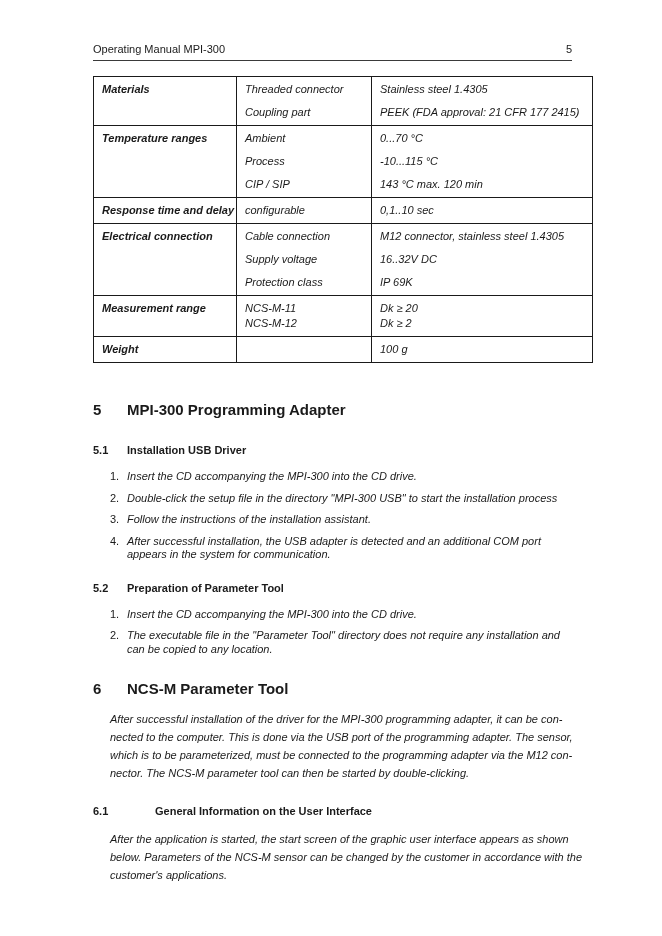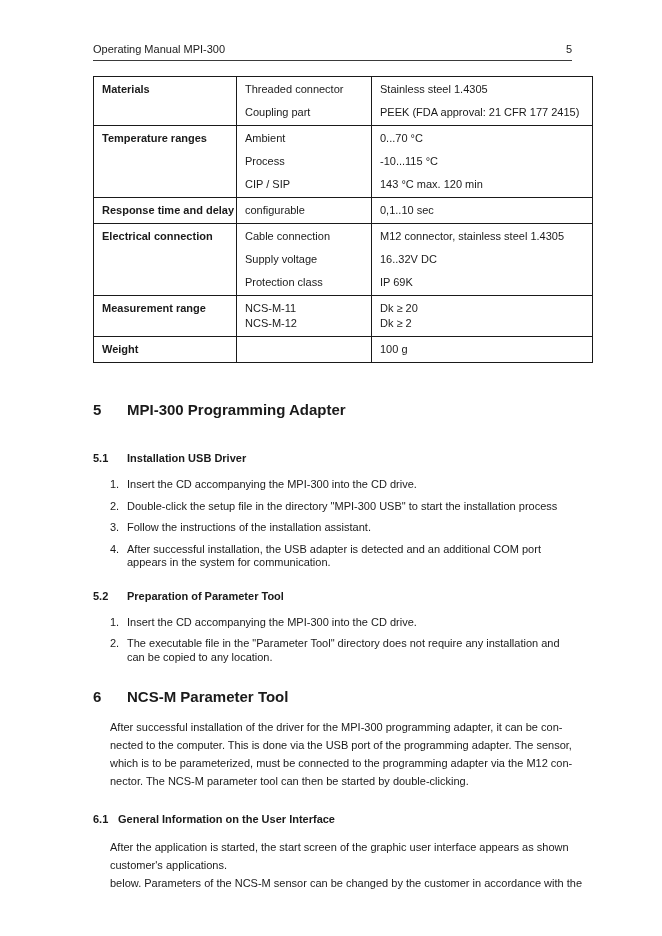--- a/index.html
+++ b/index.html
@@ -23,38 +23,38 @@
   table.specs {
     border-collapse: collapse; table-layout: fixed;
     width: 499px; margin-top: 15px;
     font-size: 11px; line-height: 14px;
   }
   table.specs td {
     border: 1px solid #1a1a1a; vertical-align: top;
     padding: 5px 8px 6px 8px;
   }
   td.param { font-weight: bold; }
-  .ln { white-space: nowrap; }
+  .ln { white-space: nowrap; font-style: italic; }
   .spaced .ln { margin-bottom: 9px; }
   .spaced .ln:last-child { margin-bottom: 0; }
   .tight .ln { margin-bottom: 1px; }
   .tight .ln:last-child { margin-bottom: 0; }
 
   
   .h1 { display: flex; font-weight: bold; font-size: 15px; line-height: 18px; }
   .h1 .num { width: 34px; flex: 0 0 34px; }
   .h2 { display: flex; font-weight: bold; font-size: 11px; line-height: 14px; }
   .h2 .num { width: 34px; flex: 0 0 34px; }
   .h2.narrow .num { width: 25px; flex: 0 0 25px; }
 
   .h1-s5 { margin-top: 38px; }
-  .h2-s51 { margin-top: 32px; }
+  .h2-s51 { margin-top: 24px; }
   .h2-s52 { margin-top: 19px; }
   .h1-s6 { margin-top: 24px; }
-  .h2-s61 { margin-top: 22px; }
+  .h2-s61 { margin-top: 22px; gap: 37px; }
 
   
   .list { margin-top: 13px; margin-left: 17px; }
   .li { display: flex; font-size: 11px; line-height: 13.5px; margin-bottom: 8px; }
   .li:last-child { margin-bottom: 0; }
   .li-num { width: 17px; flex: 0 0 17px; }
   .li-text .ln { white-space: nowrap; }
 
   
   .para { margin-top: 12px; margin-left: 17px; font-size: 11px; line-height: 18px; }
@@ -221,17 +221,17 @@
     <div class="ln">nector. The NCS-M parameter tool can then be started by double-clicking.</div>
   </div>
 
   <div class="h2 narrow h2-s61">
     <span class="num">6.1</span>
     <span>General Information on the User Interface</span>
   </div>
 
   <div class="para">
     <div class="ln">After the application is started, the start screen of the graphic user interface appears as shown</div>
+    <div class="ln">below. Parameters of the NCS-M sensor can be changed by the customer in accordance with the</div>
     <div class="ln">customer's applications.</div>
-    <div class="ln">below. Parameters of the NCS-M sensor can be changed by the customer in accordance with the</div>
   </div>
 
 </div>
 
 </body></html>

